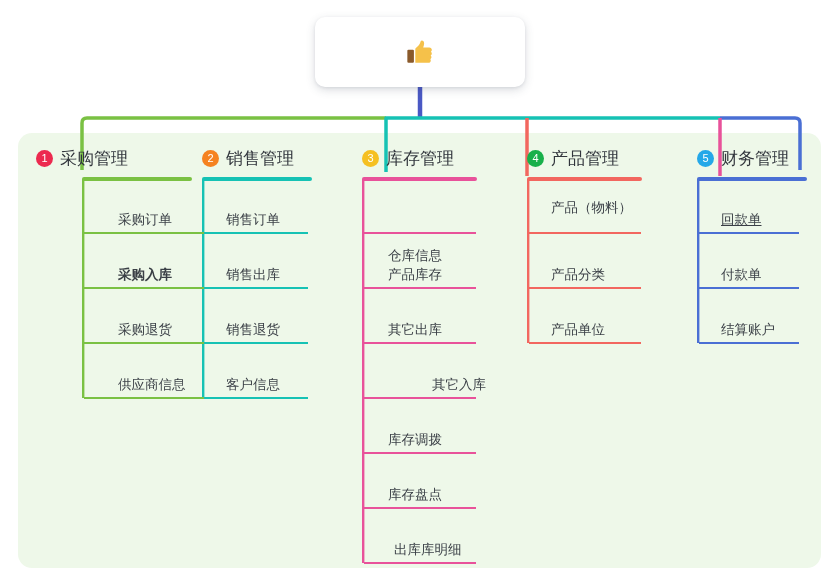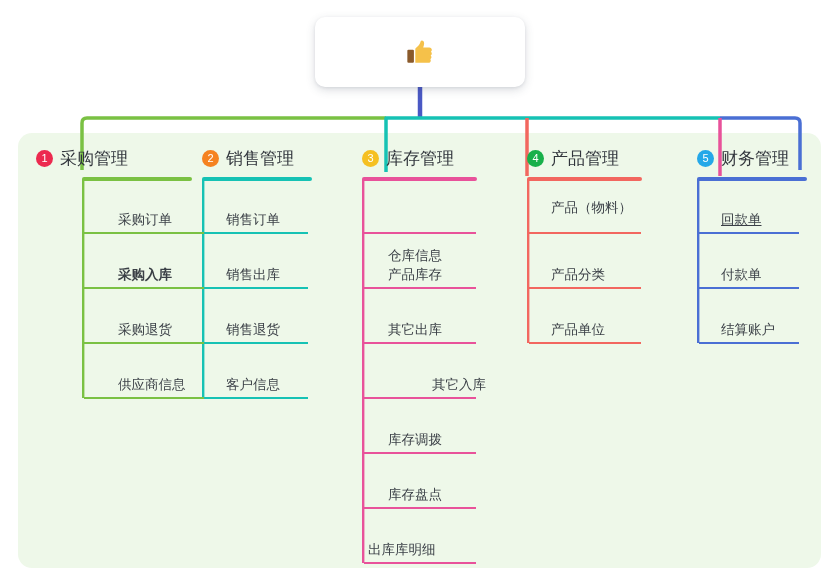--- a/index.html
+++ b/index.html
@@ -177,21 +177,21 @@
     <div class="item" style="left: 388px; top: 266px;">产品库存</div>
     <div class="item-rule" style="left: 364px; top: 287px; width: 112px; background: rgb(232, 82, 154);"></div>
     <div class="item" style="left: 388px; top: 321px;">其它出库</div>
     <div class="item-rule" style="left: 364px; top: 342px; width: 112px; background: rgb(232, 82, 154);"></div>
     <div class="item" style="left: 388px; top: 376px; margin-left: 44px;">其它入库</div>
     <div class="item-rule" style="left: 364px; top: 397px; width: 112px; background: rgb(232, 82, 154);"></div>
     <div class="item" style="left: 388px; top: 431px;">库存调拨</div>
     <div class="item-rule" style="left: 364px; top: 452px; width: 112px; background: rgb(232, 82, 154);"></div>
     <div class="item" style="left: 388px; top: 486px;">库存盘点</div>
     <div class="item-rule" style="left: 364px; top: 507px; width: 112px; background: rgb(232, 82, 154);"></div>
-    <div class="item" style="left: 368px; top: 541px;">出库库明细</div>
+    <div class="item" style="left: 394px; top: 541px;">出库库明细</div>
     <div class="item-rule" style="left: 364px; top: 562px; width: 112px; background: rgb(232, 82, 154);"></div>
     <div class="head-rule" style="left: 527px; top: 177px; width: 115px; background: rgb(242, 103, 95);"></div>
     <div class="item" style="left: 551px; top: 199px;">产品（物料）</div>
     <div class="item-rule" style="left: 529px; top: 232px; width: 112px; background: rgb(242, 103, 95);"></div>
     <div class="item" style="left: 551px; top: 266px;">产品分类</div>
     <div class="item-rule" style="left: 529px; top: 287px; width: 112px; background: rgb(242, 103, 95);"></div>
     <div class="item" style="left: 551px; top: 321px; font-family: Liberation Serif, serif;">产品单位</div>
     <div class="item-rule" style="left: 529px; top: 342px; width: 112px; background: rgb(242, 103, 95);"></div>
     <div class="head-rule" style="left: 697px; top: 177px; width: 110px; background: rgb(74, 111, 212);"></div>
     <div class="item" style="left: 721px; top: 211px; text-decoration: underline;">回款单</div>

